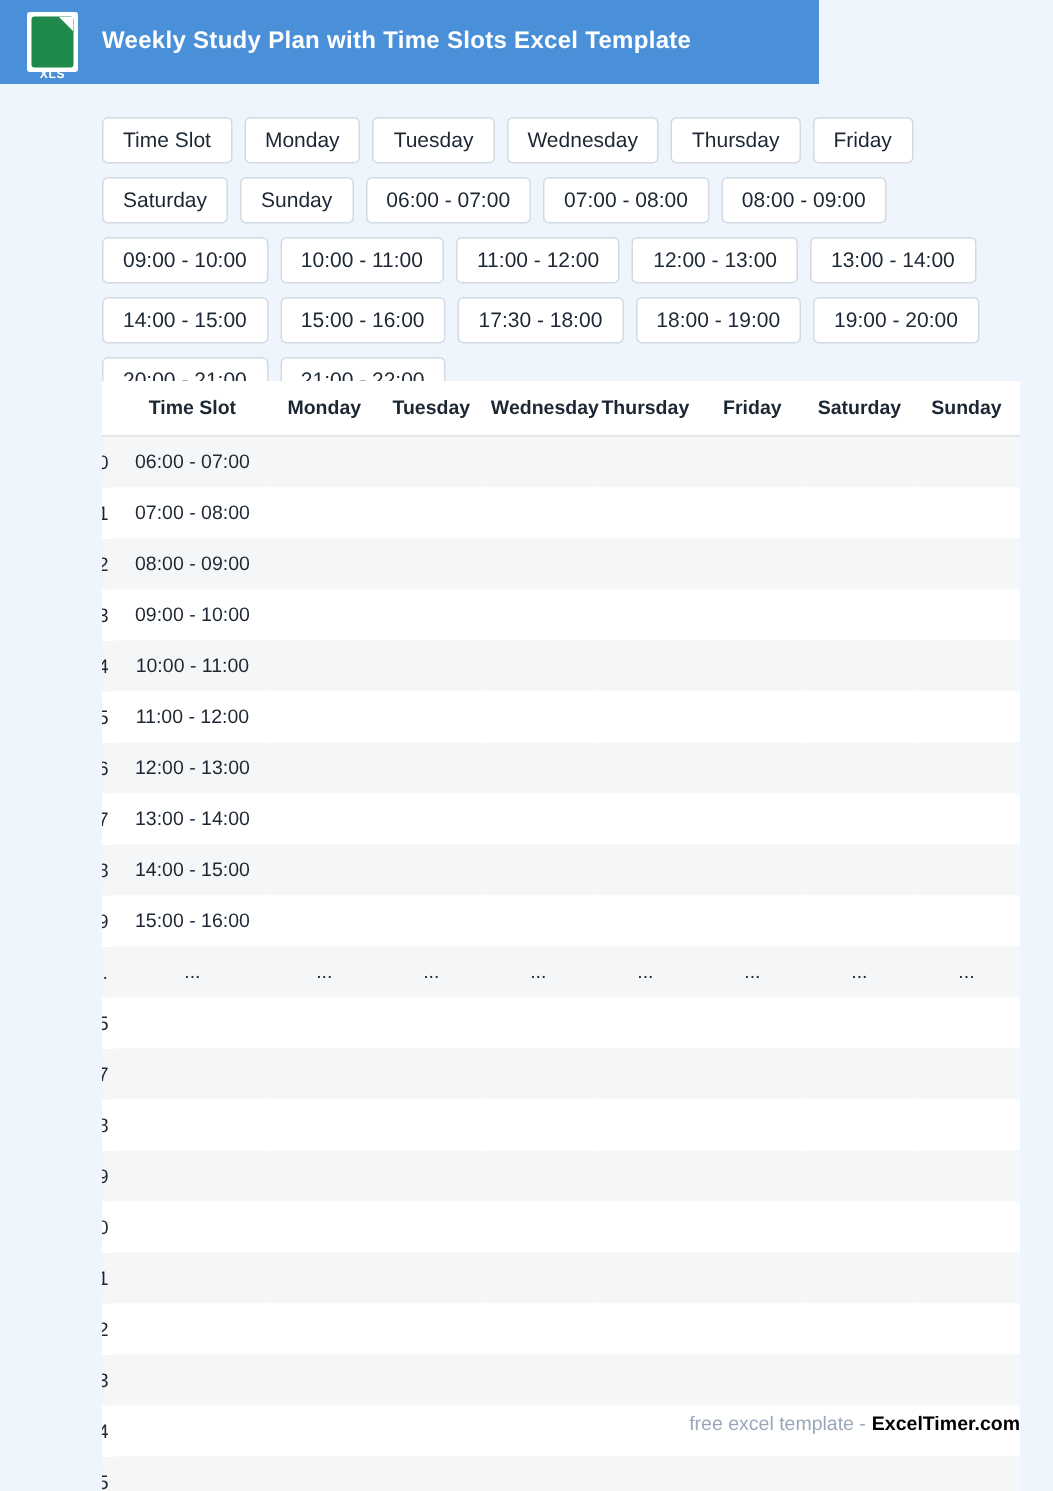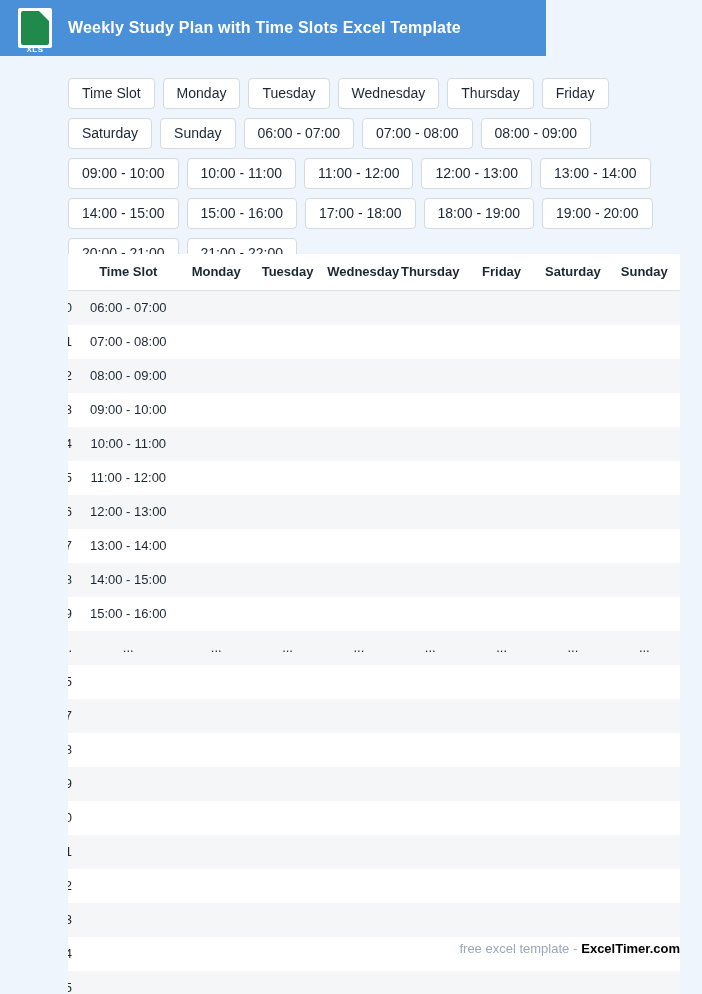--- a/index.html
+++ b/index.html
@@ -185,21 +185,21 @@
     <div class="chip">06:00 - 07:00</div>
     <div class="chip">07:00 - 08:00</div>
     <div class="chip">08:00 - 09:00</div>
     <div class="chip">09:00 - 10:00</div>
     <div class="chip">10:00 - 11:00</div>
     <div class="chip">11:00 - 12:00</div>
     <div class="chip">12:00 - 13:00</div>
     <div class="chip">13:00 - 14:00</div>
     <div class="chip">14:00 - 15:00</div>
     <div class="chip">15:00 - 16:00</div>
-    <div class="chip">17:00 - 18:00</div>
+    <div class="chip">17:30 - 18:00</div>
     <div class="chip">18:00 - 19:00</div>
     <div class="chip">19:00 - 20:00</div>
     <div class="chip">20:00 - 21:00</div>
     <div class="chip">21:00 - 22:00</div>
   </div>
 
 <div class="table-wrap">
   <table class="schedule">
     <colgroup>
       <col class="col-idx">

